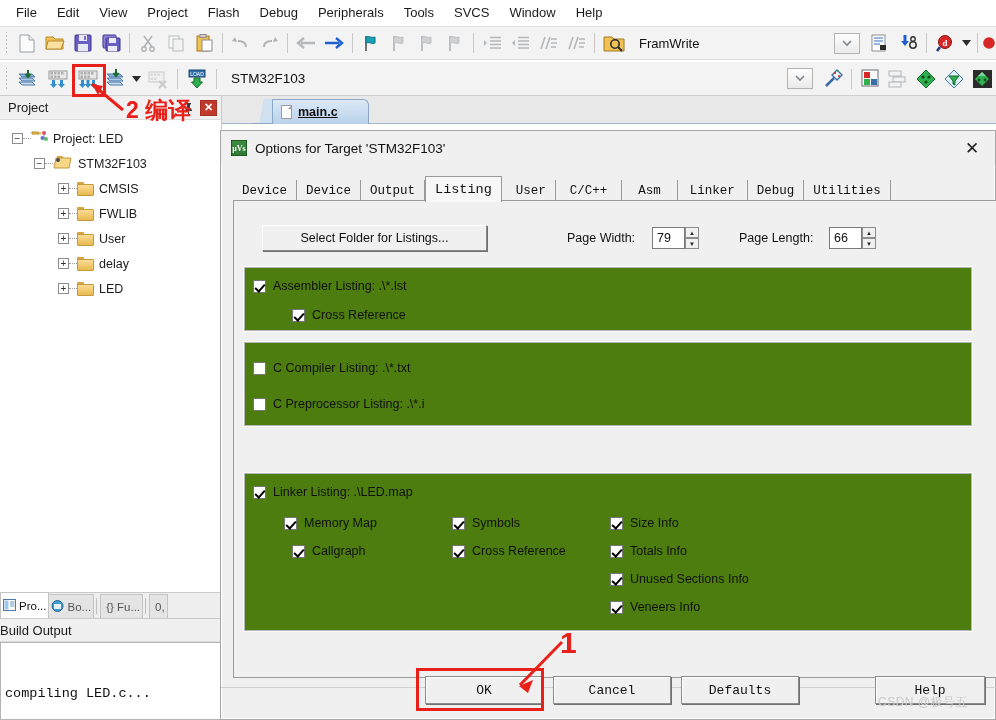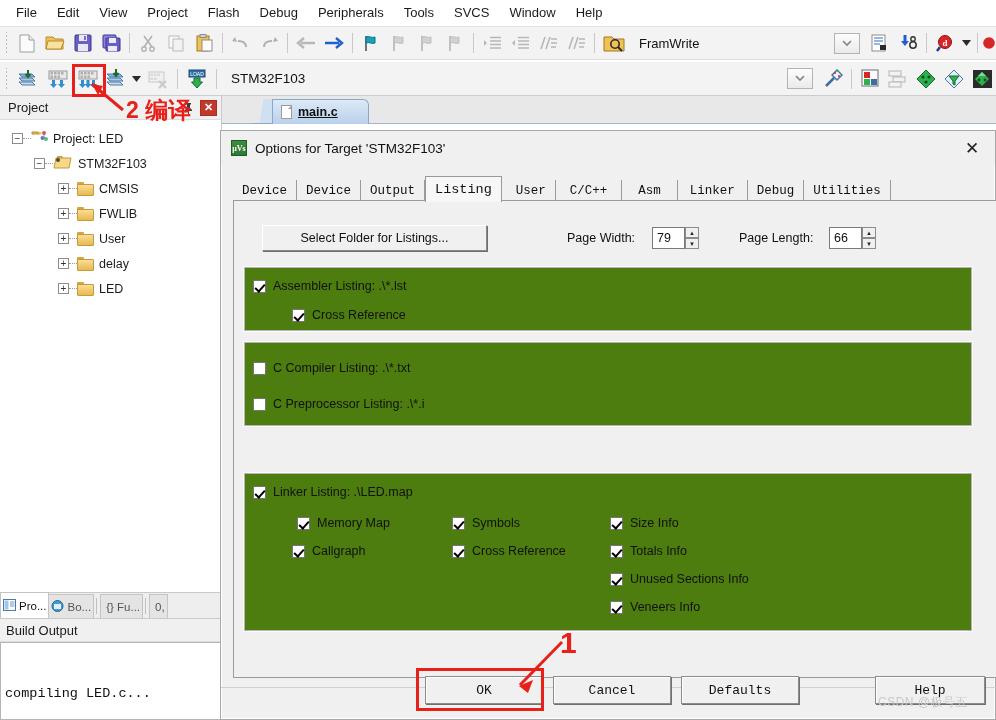--- a/index.html
+++ b/index.html
@@ -111,21 +111,21 @@
     font-size:11.5px; color:#555; background:#e4e4e4; border:1px solid #c4c4c4;
     border-bottom:none; margin-right:-1px;
   }
   .btab.active { background:#ffffff; color:#111; height:26px; }
   .bsep { width:1px;height:16px;background:#c0c0c0;margin:0 3px 4px 3px;}
 
   
   .buildhdr {
     position:absolute; left:0; top:618px; width:222px; height:24px;
     background:#f0f0f0; border-top:1px solid #c9c9c9; border-bottom:1px solid #dcdcdc;
-    display:flex; align-items:center; padding-left:6px; font-size:13px; color:#1b1b1b;
+    display:flex; align-items:center; font-size:13px; color:#1b1b1b;
   }
   .buildbody {
     position:absolute; left:0; top:642px; width:222px; height:78px;
     background:#ffffff; border:1px solid #b5b5b5; border-right:none;
     font-family:"Liberation Mono", monospace; font-size:13.5px; color:#111;
     padding:3px 0 0 4px; overflow:hidden; line-height:19px; white-space:pre;
   }
   .buildscroll{
     position:absolute; right:6px; top:644px; width:14px; height:76px; background:#f0f0f0;
     border-left:1px solid #ccc;
@@ -791,21 +791,21 @@
           <span>C Preprocessor Listing:  .\*.i</span>
         </div>
       </div>
 
       <div class="group" style="left:10px; top:272px; width:728px; height:158px;">
         <div class="cbrow" style="left:8px; top:11px;">
           <span class="cbox checked"></span>
           <span>Linker Listing:  .\LED.map</span>
         </div>
 
-        <div class="cbrow" style="left:52px; top:42px;">
+        <div class="cbrow" style="left:39px; top:42px;">
           <span class="cbox checked"></span>
           <span>Memory Map</span>
         </div>
         <div class="cbrow" style="left:47px; top:70px;">
           <span class="cbox checked"></span>
           <span>Callgraph</span>
         </div>
 
         <div class="cbrow" style="left:207px; top:42px;">
           <span class="cbox checked"></span>

